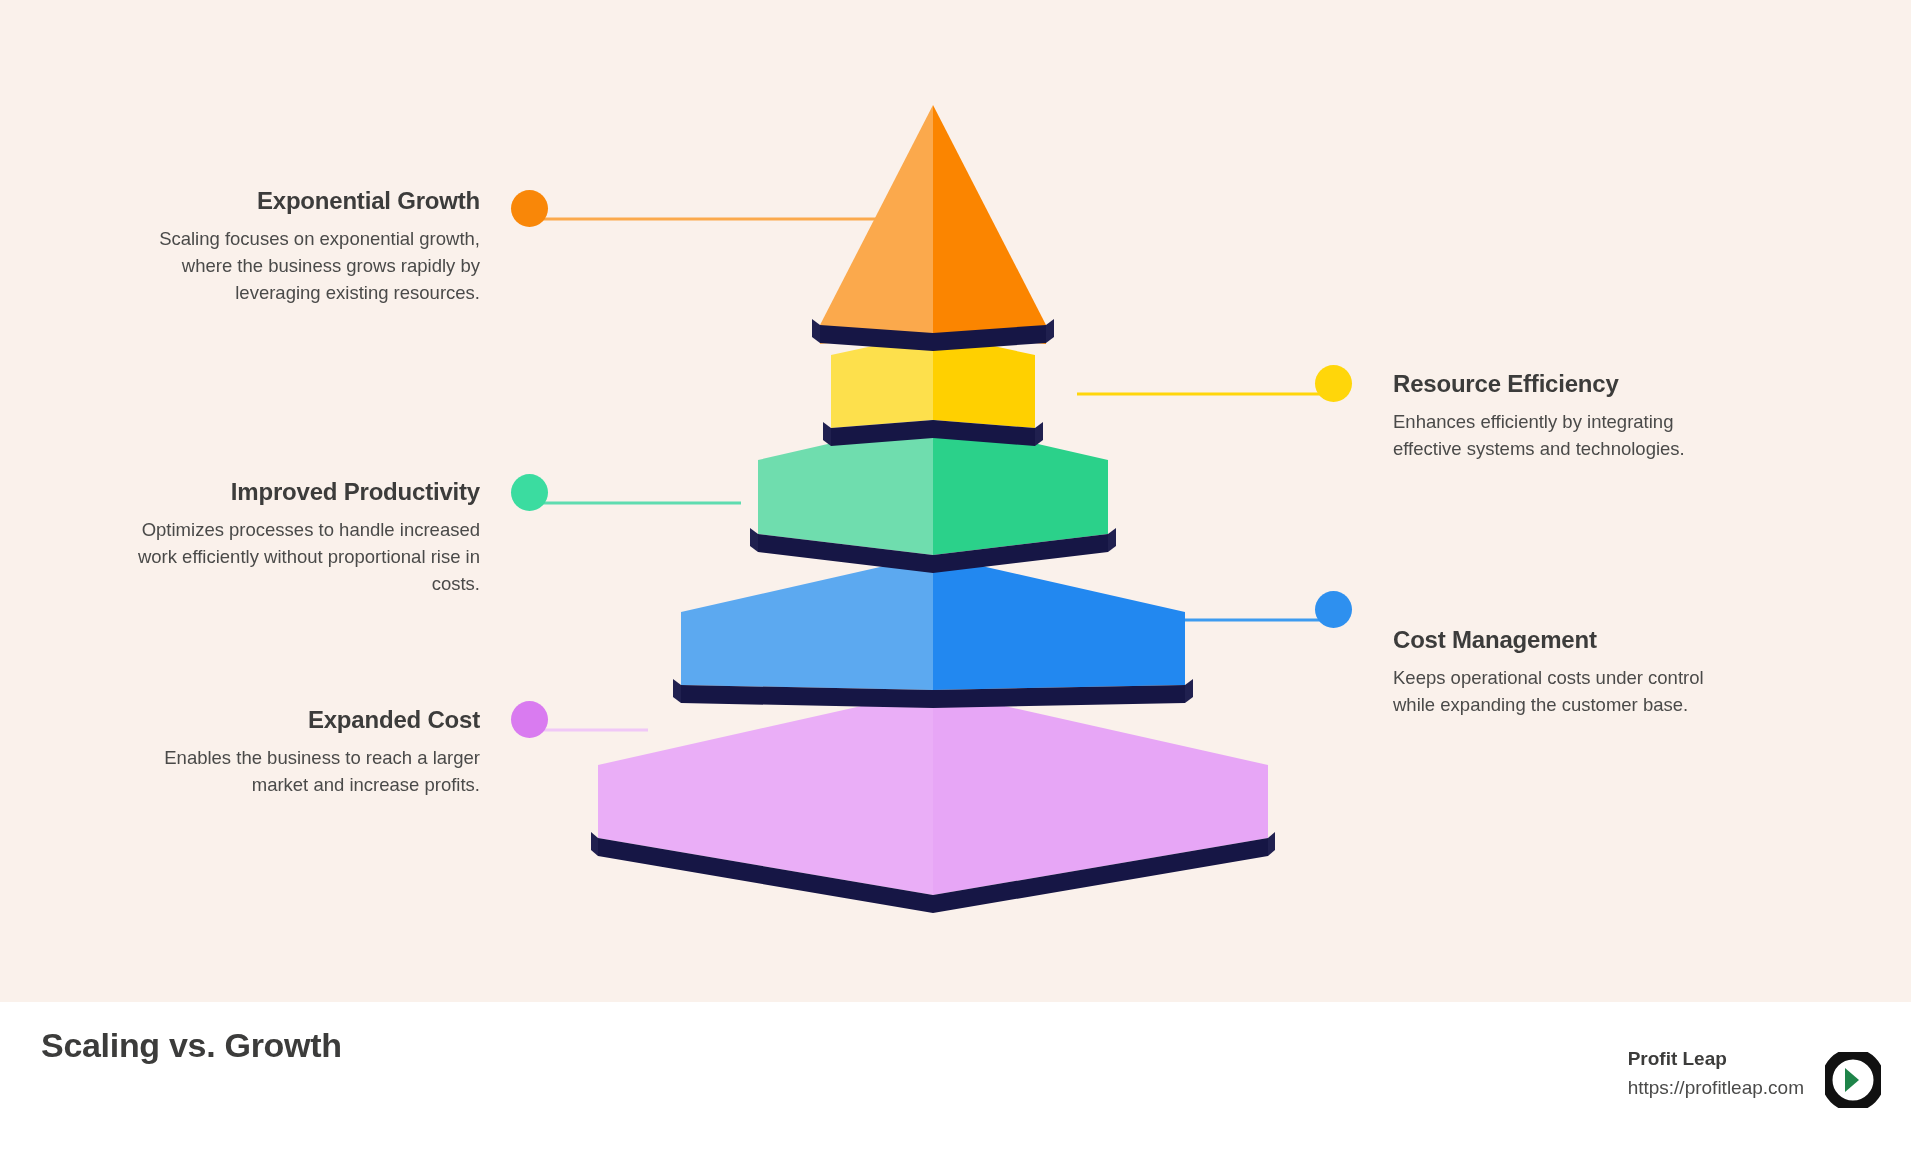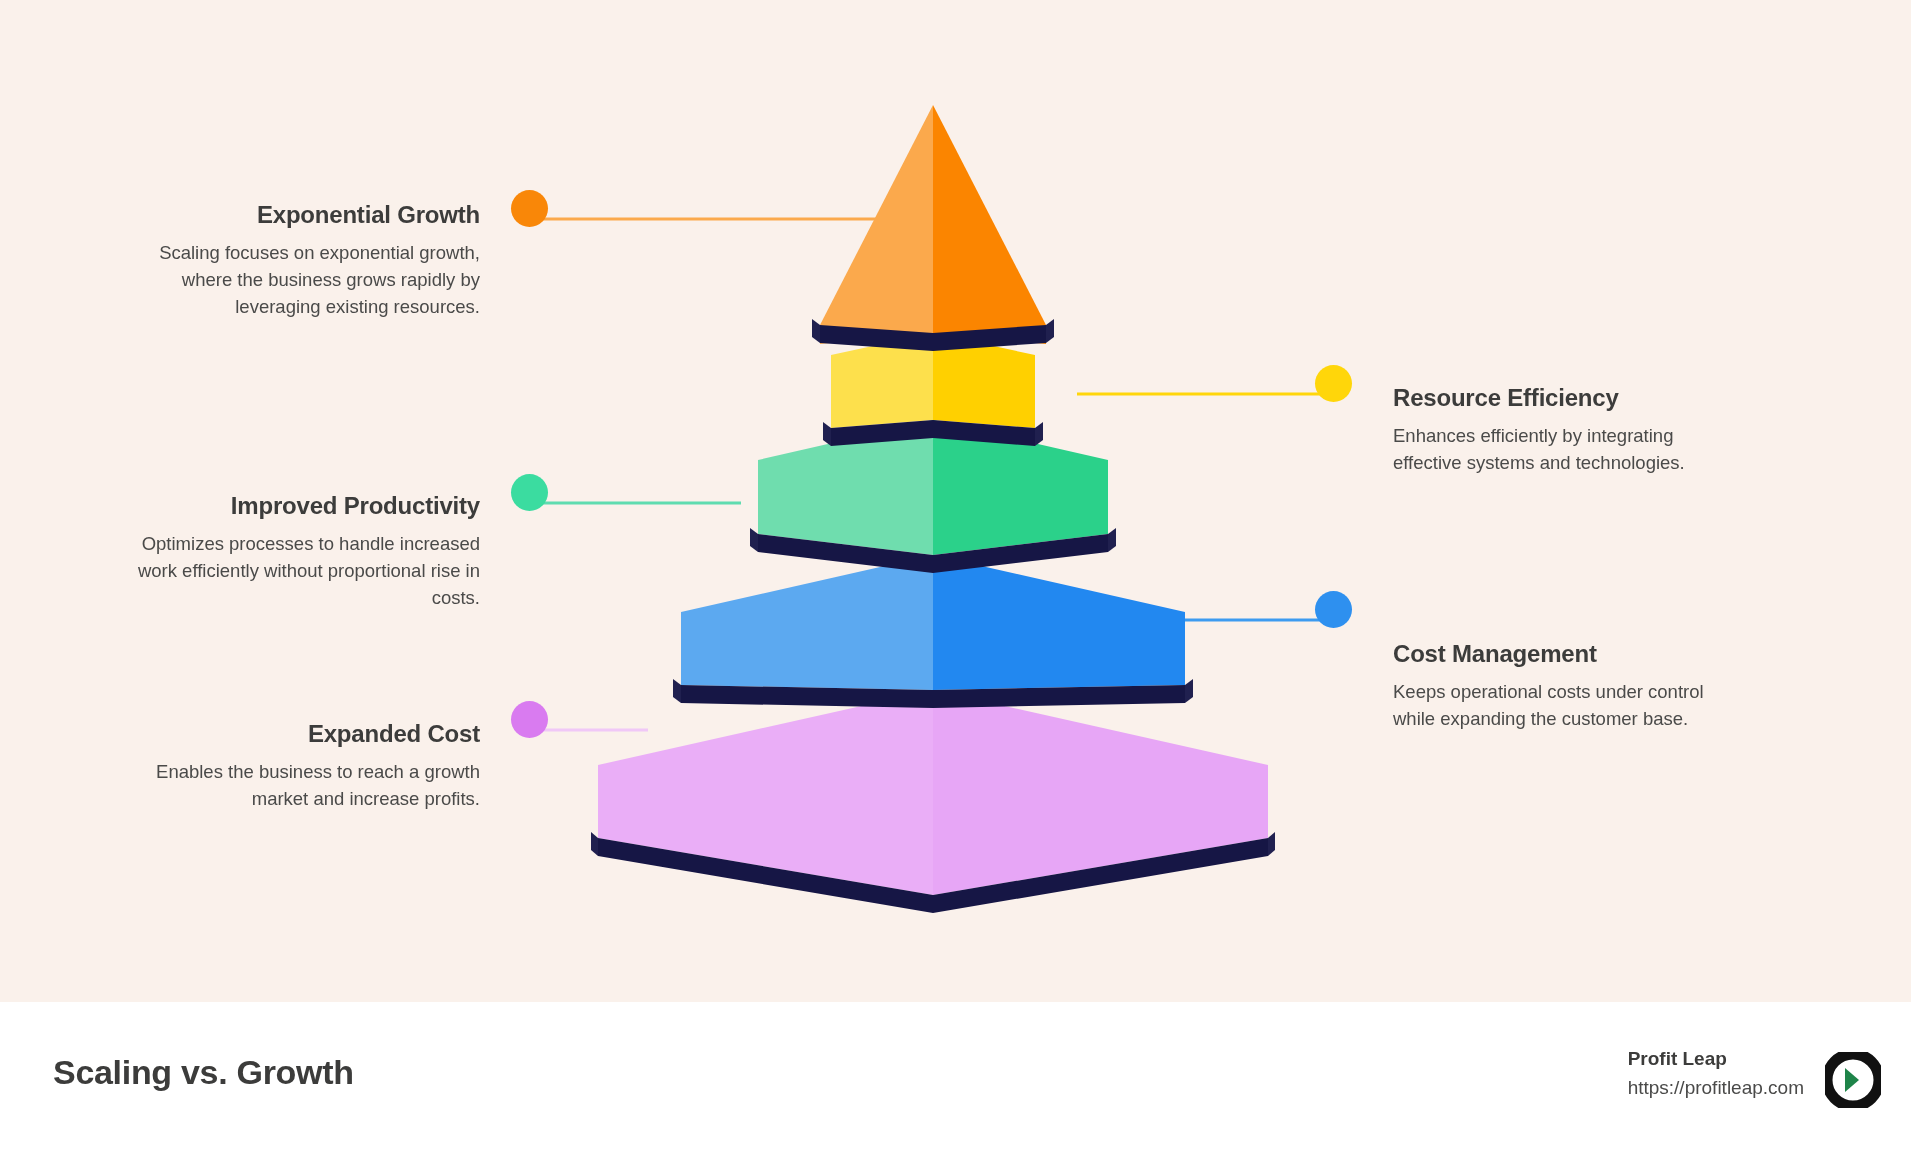--- a/index.html
+++ b/index.html
@@ -31,47 +31,45 @@
   }
 
   
   .callout { position:absolute; }
   .callout .c-title {
     font-size:24px;
     font-weight:bold;
     color:#3C3C3B;
     letter-spacing:-0.2px;
     line-height:1.24;
-    margin-top:14px;
   }
   .callout .c-desc {
     font-size:18.5px;
     font-weight:normal;
     color:#4A4A49;
     line-height:1.46;
     margin-top:9px;
   }
   .callout.left { text-align:right; }
   .callout.right { text-align:left; }
 
   
   .dot {
     position:absolute;
     border-radius:50%;
   }
 
   
   .footer-title {
     position:absolute;
-    left:41px; top:1053px;
+    left:41px; top:1026px;
     font-size:34px;
     font-weight:bold;
     color:#3C3C3B;
     letter-spacing:-0.3px;
-    margin-left:12px;
   }
   .brand {
     position:absolute;
     right:107px; top:1046px;
     text-align:left;
   }
   .brand-name {
     font-size:19px;
     font-weight:bold;
     color:#3C3C3B;
@@ -170,21 +168,21 @@
     <div class="c-desc">Optimizes processes to handle increased work efficiently without proportional rise in costs.</div>
   </div>
 
   <div class="callout right" style="left:1393px; top:625px; width:340px;">
     <div class="c-title">Cost Management</div>
     <div class="c-desc">Keeps operational costs under control while expanding the customer base.</div>
   </div>
 
   <div class="callout left" style="left:118px; top:705px; width:362px;">
     <div class="c-title">Expanded Cost</div>
-    <div class="c-desc">Enables the business to reach a growth market and increase profits.</div>
+    <div class="c-desc">Enables the business to reach a larger market and increase profits.</div>
   </div>
 
   <div class="footer-title">Scaling vs. Growth</div>
 
   <div class="brand">
     <div class="brand-name">Profit Leap</div>
     <div class="brand-url">https://profitleap.com</div>
   </div>
 
   <svg class="brand-logo" viewBox="0 0 56 56">

